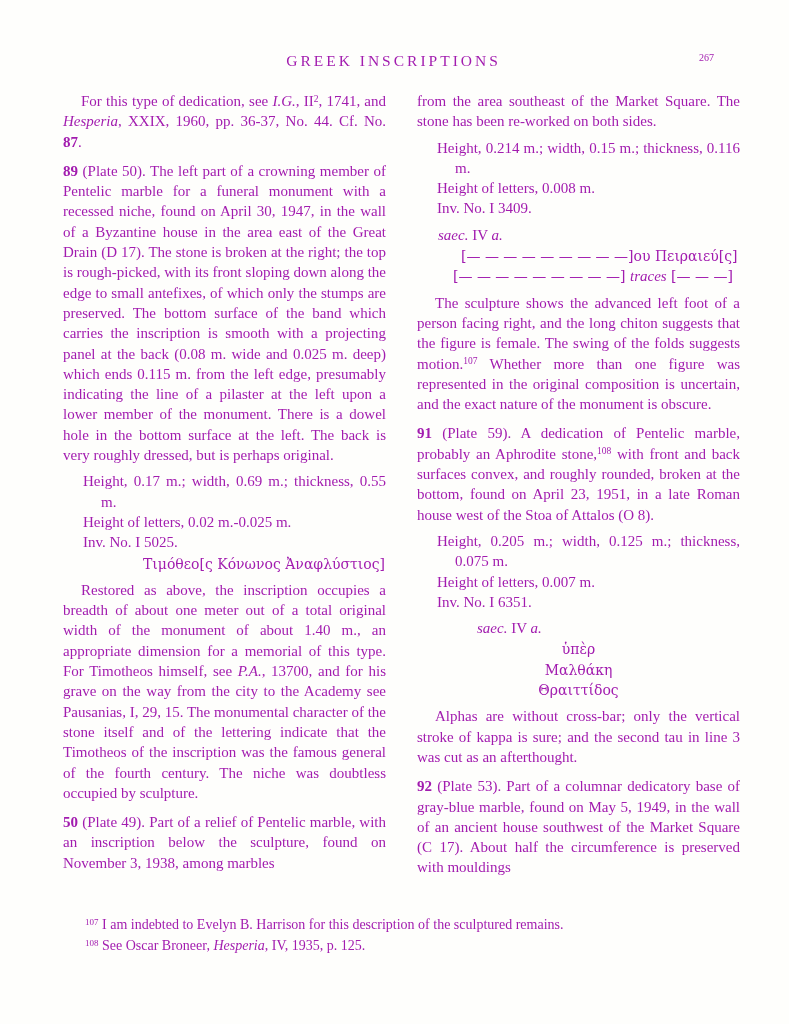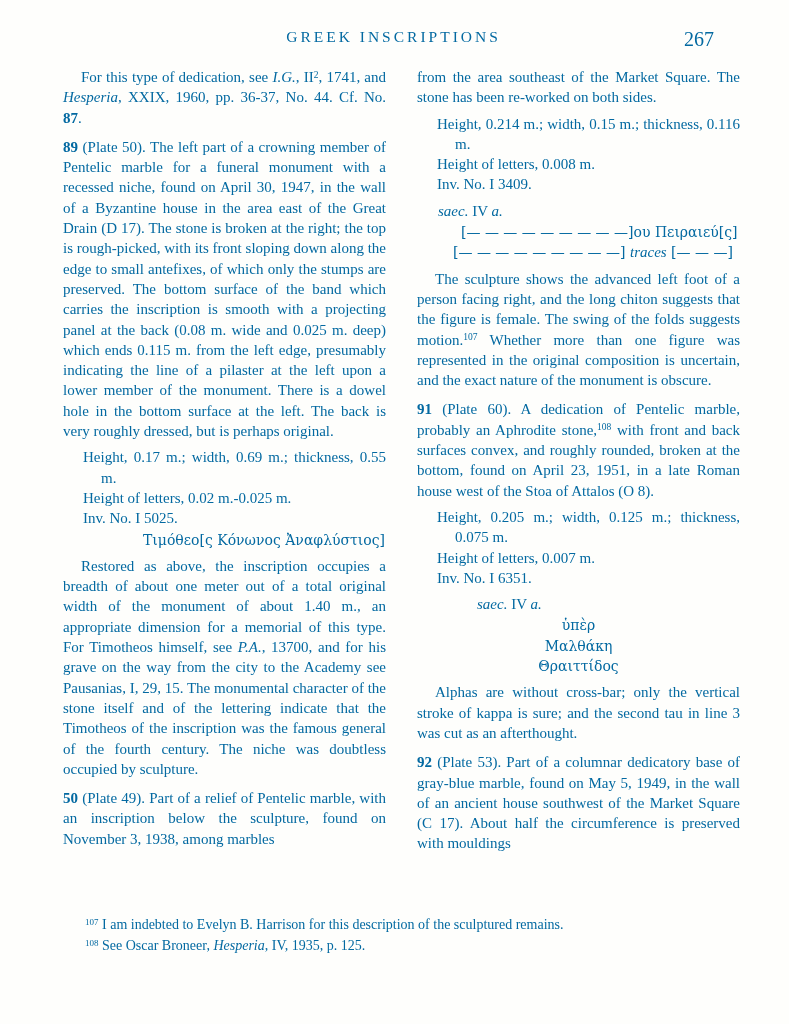--- a/index.html
+++ b/index.html
@@ -2,39 +2,39 @@
 <html><head>
 <meta charset="utf-8">
 <style>
   html, body { margin: 0; padding: 0; background: #ffffff; }
   .page {
     position: relative;
     width: 789px;
     height: 1024px;
     box-sizing: border-box;
     background: #fefefc;
-    color: #0369a1;
+    color: #a21caf;
     font-family: "Liberation Serif", serif;
     font-size: 15px;
     overflow: hidden;
-    padding: 28px 49px 0 63px;
+    padding: 52px 49px 0 63px;
   }
   .header { position: relative; height: 22px; }
   .title {
     display: block;
     text-align: center;
     font-size: 15.5px;
     letter-spacing: 3px;
     transform: translateX(-8px);
   }
   .pagenum {
     position: absolute;
     top: 0;
     right: 26px;
-    font-size: 20px;
+    font-size: 10px;
   }
   .columns { display: flex; gap: 31px; margin-top: 17px; }
   .col {
     width: 331px;
     text-align: justify;
     line-height: 20.3px;
   }
   .col > :first-child { margin-top: 0; }
   p { margin: 0; }
   .para { margin-top: 6px; }
@@ -96,21 +96,21 @@
           <div class="mline"><span>Height, 0.214 m.; width, 0.15 m.; thickness, 0.116 m.</span></div>
           <div class="mline"><span>Height of letters, 0.008 m.</span></div>
           <div class="mline"><span>Inv. No. I 3409.</span></div>
         </div>
         <p class="dateline" style="margin-left: 21px;"><span class="it">saec.</span><span> IV </span><span class="it">a.</span></p>
         <div class="insc">
           <div class="iline" style="margin-left: 44px;"><span class="gk">[— — — — — — — — —]ου Πειραιεύ[ς]</span></div>
           <div class="iline" style="margin-left: 36px;"><span class="gk">[— — — — — — — — —] </span><span class="it">traces</span><span class="gk"> [— — —]</span></div>
         </div>
         <p class="para ind"><span>The sculpture shows the advanced left foot of a person facing right, and the long chiton suggests that the figure is female. The swing of the folds suggests motion.</span><sup>107</sup><span> Whether more than one figure was represented in the original composition is uncertain, and the exact nature of the monument is obscure.</span></p>
-        <p class="para entry"><span class="bd">91</span><span> (Plate 60). A dedication of Pentelic marble, probably an Aphrodite stone,</span><sup>108</sup><span> with front and back surfaces convex, and roughly rounded, broken at the bottom, found on April 23, 1951, in a late Roman house west of the Stoa of Attalos (O 8).</span></p>
+        <p class="para entry"><span class="bd">91</span><span> (Plate 59). A dedication of Pentelic marble, probably an Aphrodite stone,</span><sup>108</sup><span> with front and back surfaces convex, and roughly rounded, broken at the bottom, found on April 23, 1951, in a late Roman house west of the Stoa of Attalos (O 8).</span></p>
         <div class="measure">
           <div class="mline"><span>Height, 0.205 m.; width, 0.125 m.; thickness, 0.075 m.</span></div>
           <div class="mline"><span>Height of letters, 0.007 m.</span></div>
           <div class="mline"><span>Inv. No. I 6351.</span></div>
         </div>
         <p class="dateline" style="margin-left: 60px;"><span class="it">saec.</span><span> IV </span><span class="it">a.</span></p>
         <div class="insc">
           <div class="iline center"><span class="gk">ὑπὲρ</span></div>
           <div class="iline center"><span class="gk">Μαλθάκη</span></div>
           <div class="iline center"><span class="gk">Θραιττίδος</span></div>

